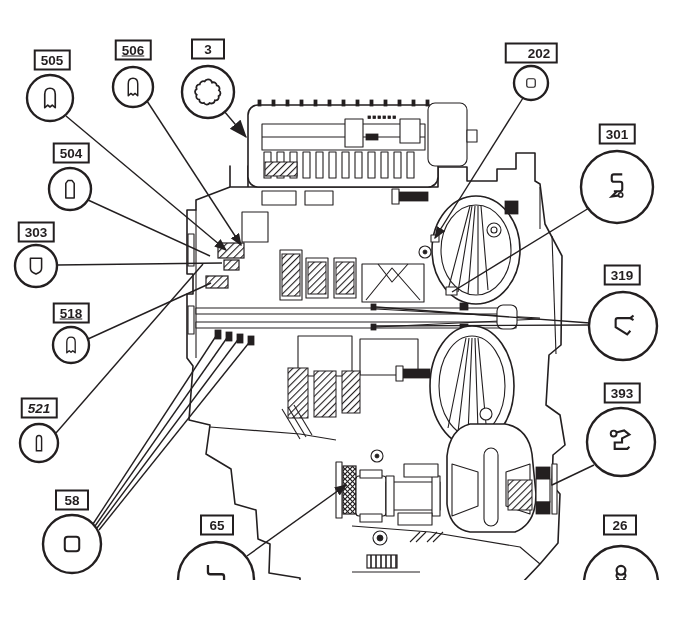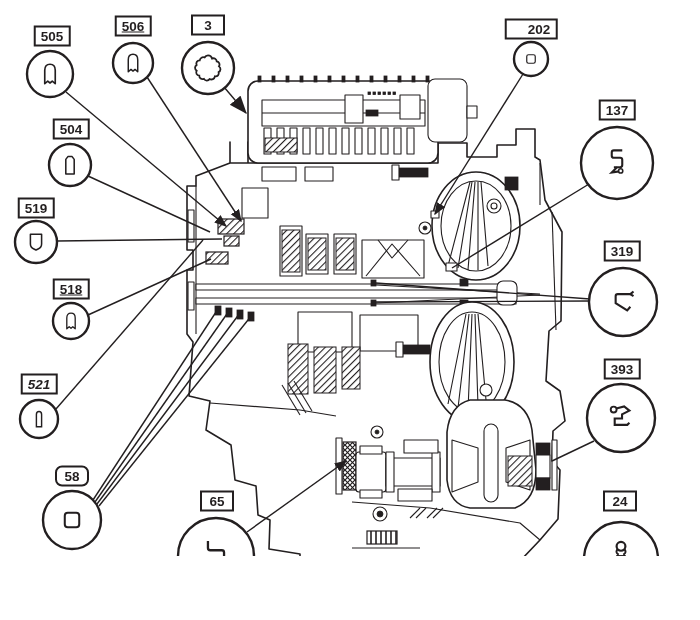--- a/index.html
+++ b/index.html
@@ -1,17 +1,17 @@
 <!DOCTYPE html>
 <html><head>
 <meta charset="utf-8">
 <style>
   html,body{margin:0;padding:0;background:#ffffff;}
   #stage{position:relative;width:700px;height:556px;background:#ffffff;overflow:hidden;
-         font-family:"Liberation Sans", sans-serif;}
+         font-family:"Liberation Sans", sans-serif;margin-top:24px;}
   #stage svg{position:absolute;left:0;top:0;}
   .callout-box{position:absolute;transform:translate(-50%,-50%);background:#ffffff;
     border:2px solid #231f20;padding:0 5px;height:17px;line-height:17px;
     font-size:13.5px;font-weight:bold;color:#231f20;text-align:center;min-width:20px;}
   .base-stroke{stroke:#231f20;fill:none;stroke-width:1.6;stroke-linejoin:round;stroke-linecap:round;}
   .thin{stroke:#231f20;fill:none;stroke-width:1.1;stroke-linejoin:round;}
   .fillw{fill:#ffffff;}
   .dark{fill:#231f20;stroke:#231f20;stroke-width:0.8;}
 </style>
 </head>
@@ -342,24 +342,24 @@
         <circle cx="621" cy="559" r="37" fill="#ffffff" stroke="#231f20" stroke-width="2.4"></circle>
         <use href="#sym-ball-pin-icon" x="599" y="537" width="44" height="44"></use>
       </g>
     </svg>
 
   <div id="boxes">
       <div class="callout-box" style="left: 52px; top: 36px;"><span>505</span></div>
       <div class="callout-box" style="left: 133px; top: 26px; text-decoration: underline;"><span>506</span></div>
       <div class="callout-box" style="left: 208px; top: 25px;"><span>3</span></div>
       <div class="callout-box" style="left: 531px; top: 29px; padding-left: 21px;"><span>202</span></div>
-      <div class="callout-box" style="left: 617px; top: 110px;"><span>137</span></div>
+      <div class="callout-box" style="left: 617px; top: 110px;"><span>301</span></div>
       <div class="callout-box" style="left: 71px; top: 129px;"><span>504</span></div>
-      <div class="callout-box" style="left: 36px; top: 208px;"><span>519</span></div>
+      <div class="callout-box" style="left: 36px; top: 208px;"><span>303</span></div>
       <div class="callout-box" style="left: 622px; top: 251px;"><span>319</span></div>
       <div class="callout-box" style="left: 71px; top: 289px; text-decoration: underline;"><span>518</span></div>
       <div class="callout-box" style="left: 622px; top: 369px;"><span>393</span></div>
       <div class="callout-box" style="left: 39px; top: 384px; font-style: italic;"><span>521</span></div>
-      <div class="callout-box" style="left: 72px; top: 476px; border-radius: 7px;"><span>58</span></div>
+      <div class="callout-box" style="left: 72px; top: 476px;"><span>58</span></div>
       <div class="callout-box" style="left: 217px; top: 501px; text-align: center;"><span>65</span></div>
-      <div class="callout-box" style="left: 620px; top: 501px;"><span>24</span></div>
+      <div class="callout-box" style="left: 620px; top: 501px;"><span>26</span></div>
     </div>
 </div>
 
 </body></html>

